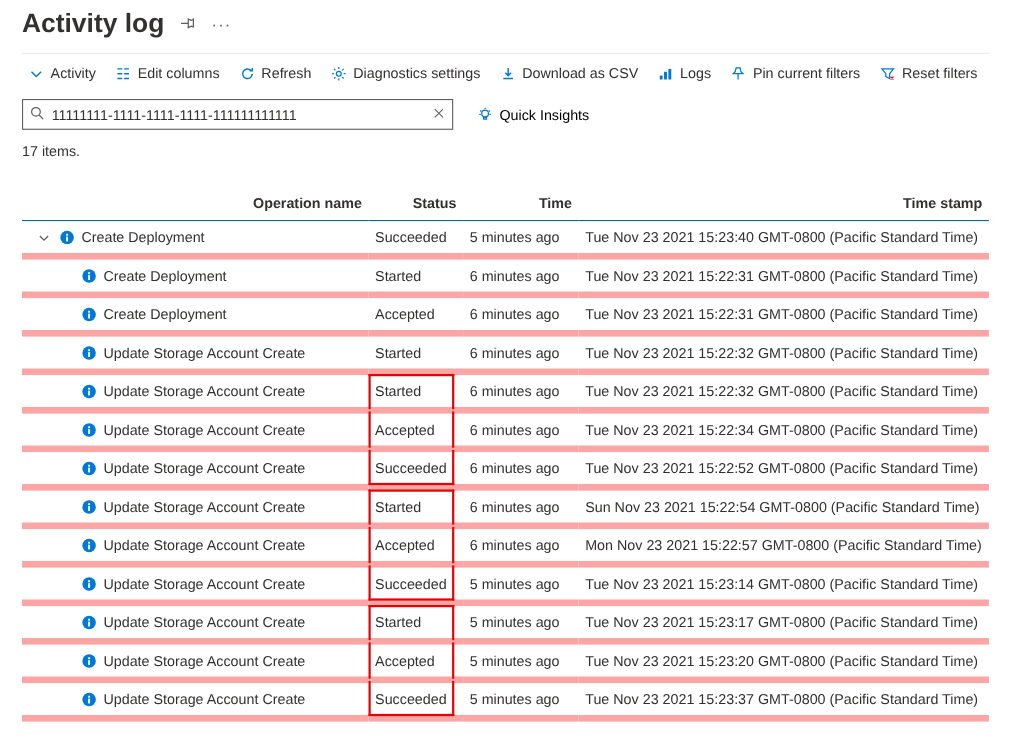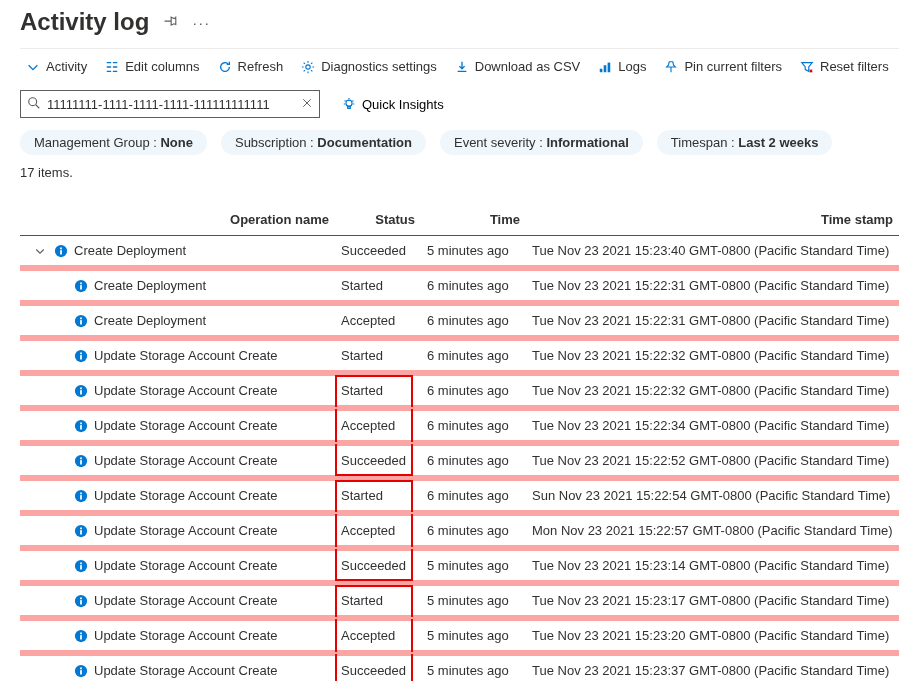--- a/index.html
+++ b/index.html
@@ -14,21 +14,21 @@
   .page { padding: 8px 20px 20px; }
   .header { display: flex; align-items: center; gap: 14px; margin-bottom: 12px; }
   .title { font-size: 24px; font-weight: 600; }
   .header-icon { color: #605e5c; cursor: pointer; }
   .toolbar { display: flex; align-items: center; gap: 18px; border-top: 1px solid #edebe9; padding: 10px 0 10px 6px; flex-wrap: wrap; }
   .tool-item { display: inline-flex; align-items: center; gap: 6px; color: #323130; cursor: pointer; }
   .tool-item svg { flex-shrink: 0; }
   .blue-icon { color: #0078d4; }
   .search-row { display: flex; align-items: center; gap: 22px; margin: 6px 0 12px; }
   .search-box {
-    display: flex; align-items: center; width: 300px; height: 28px;
+    display: flex; align-items: center; width: 392px; height: 28px;
     border: 1px solid #605e5c; padding: 12px 6px; gap: 6px;
   }
   .search-box input {
     flex: 1; border: none; outline: none; font-size: 13px;
     font-family: inherit; color: #323130; padding: 0;
   }
   .quick-insights { display: inline-flex; align-items: center; gap: 6px; color: #000000; cursor: pointer; }
   .filters { display: flex; gap: 14px; margin-bottom: 10px; flex-wrap: wrap; }
   .filter-pill {
     background: #eff6fc; border-radius: 14px; padding: 5px 14px;
@@ -146,34 +146,20 @@
     </div>
     <span class="quick-insights">
       <svg width="14" height="14" viewBox="0 0 16 16" fill="none" stroke="#0078d4" stroke-width="1.3">
           <circle cx="8" cy="7" r="3.5"></circle>
           <path d="M6.5 11h3v2h-3zM8 1v1.5M3 4l1 1M13 4l-1 1M2 8h1.5M12.5 8H14"></path>
         </svg>
       <span>Quick Insights</span>
     </span>
   </div>
 
-  <div class="filters">
-    <span class="filter-pill">
-      <span>Management Group : </span><b>None</b>
-    </span>
-    <span class="filter-pill">
-      <span>Subscription : </span><b>Documentation</b>
-    </span>
-    <span class="filter-pill">
-      <span>Event severity : </span><b>Informational</b>
-    </span>
-    <span class="filter-pill">
-      <span>Timespan : </span><b>Last 2 weeks</b>
-    </span>
-  </div>
 
   <div class="count">17 items.</div>
 
   <table>
     <colgroup>
         <col class="c1">
         <col class="c2">
         <col class="c3">
         <col>
       </colgroup>

